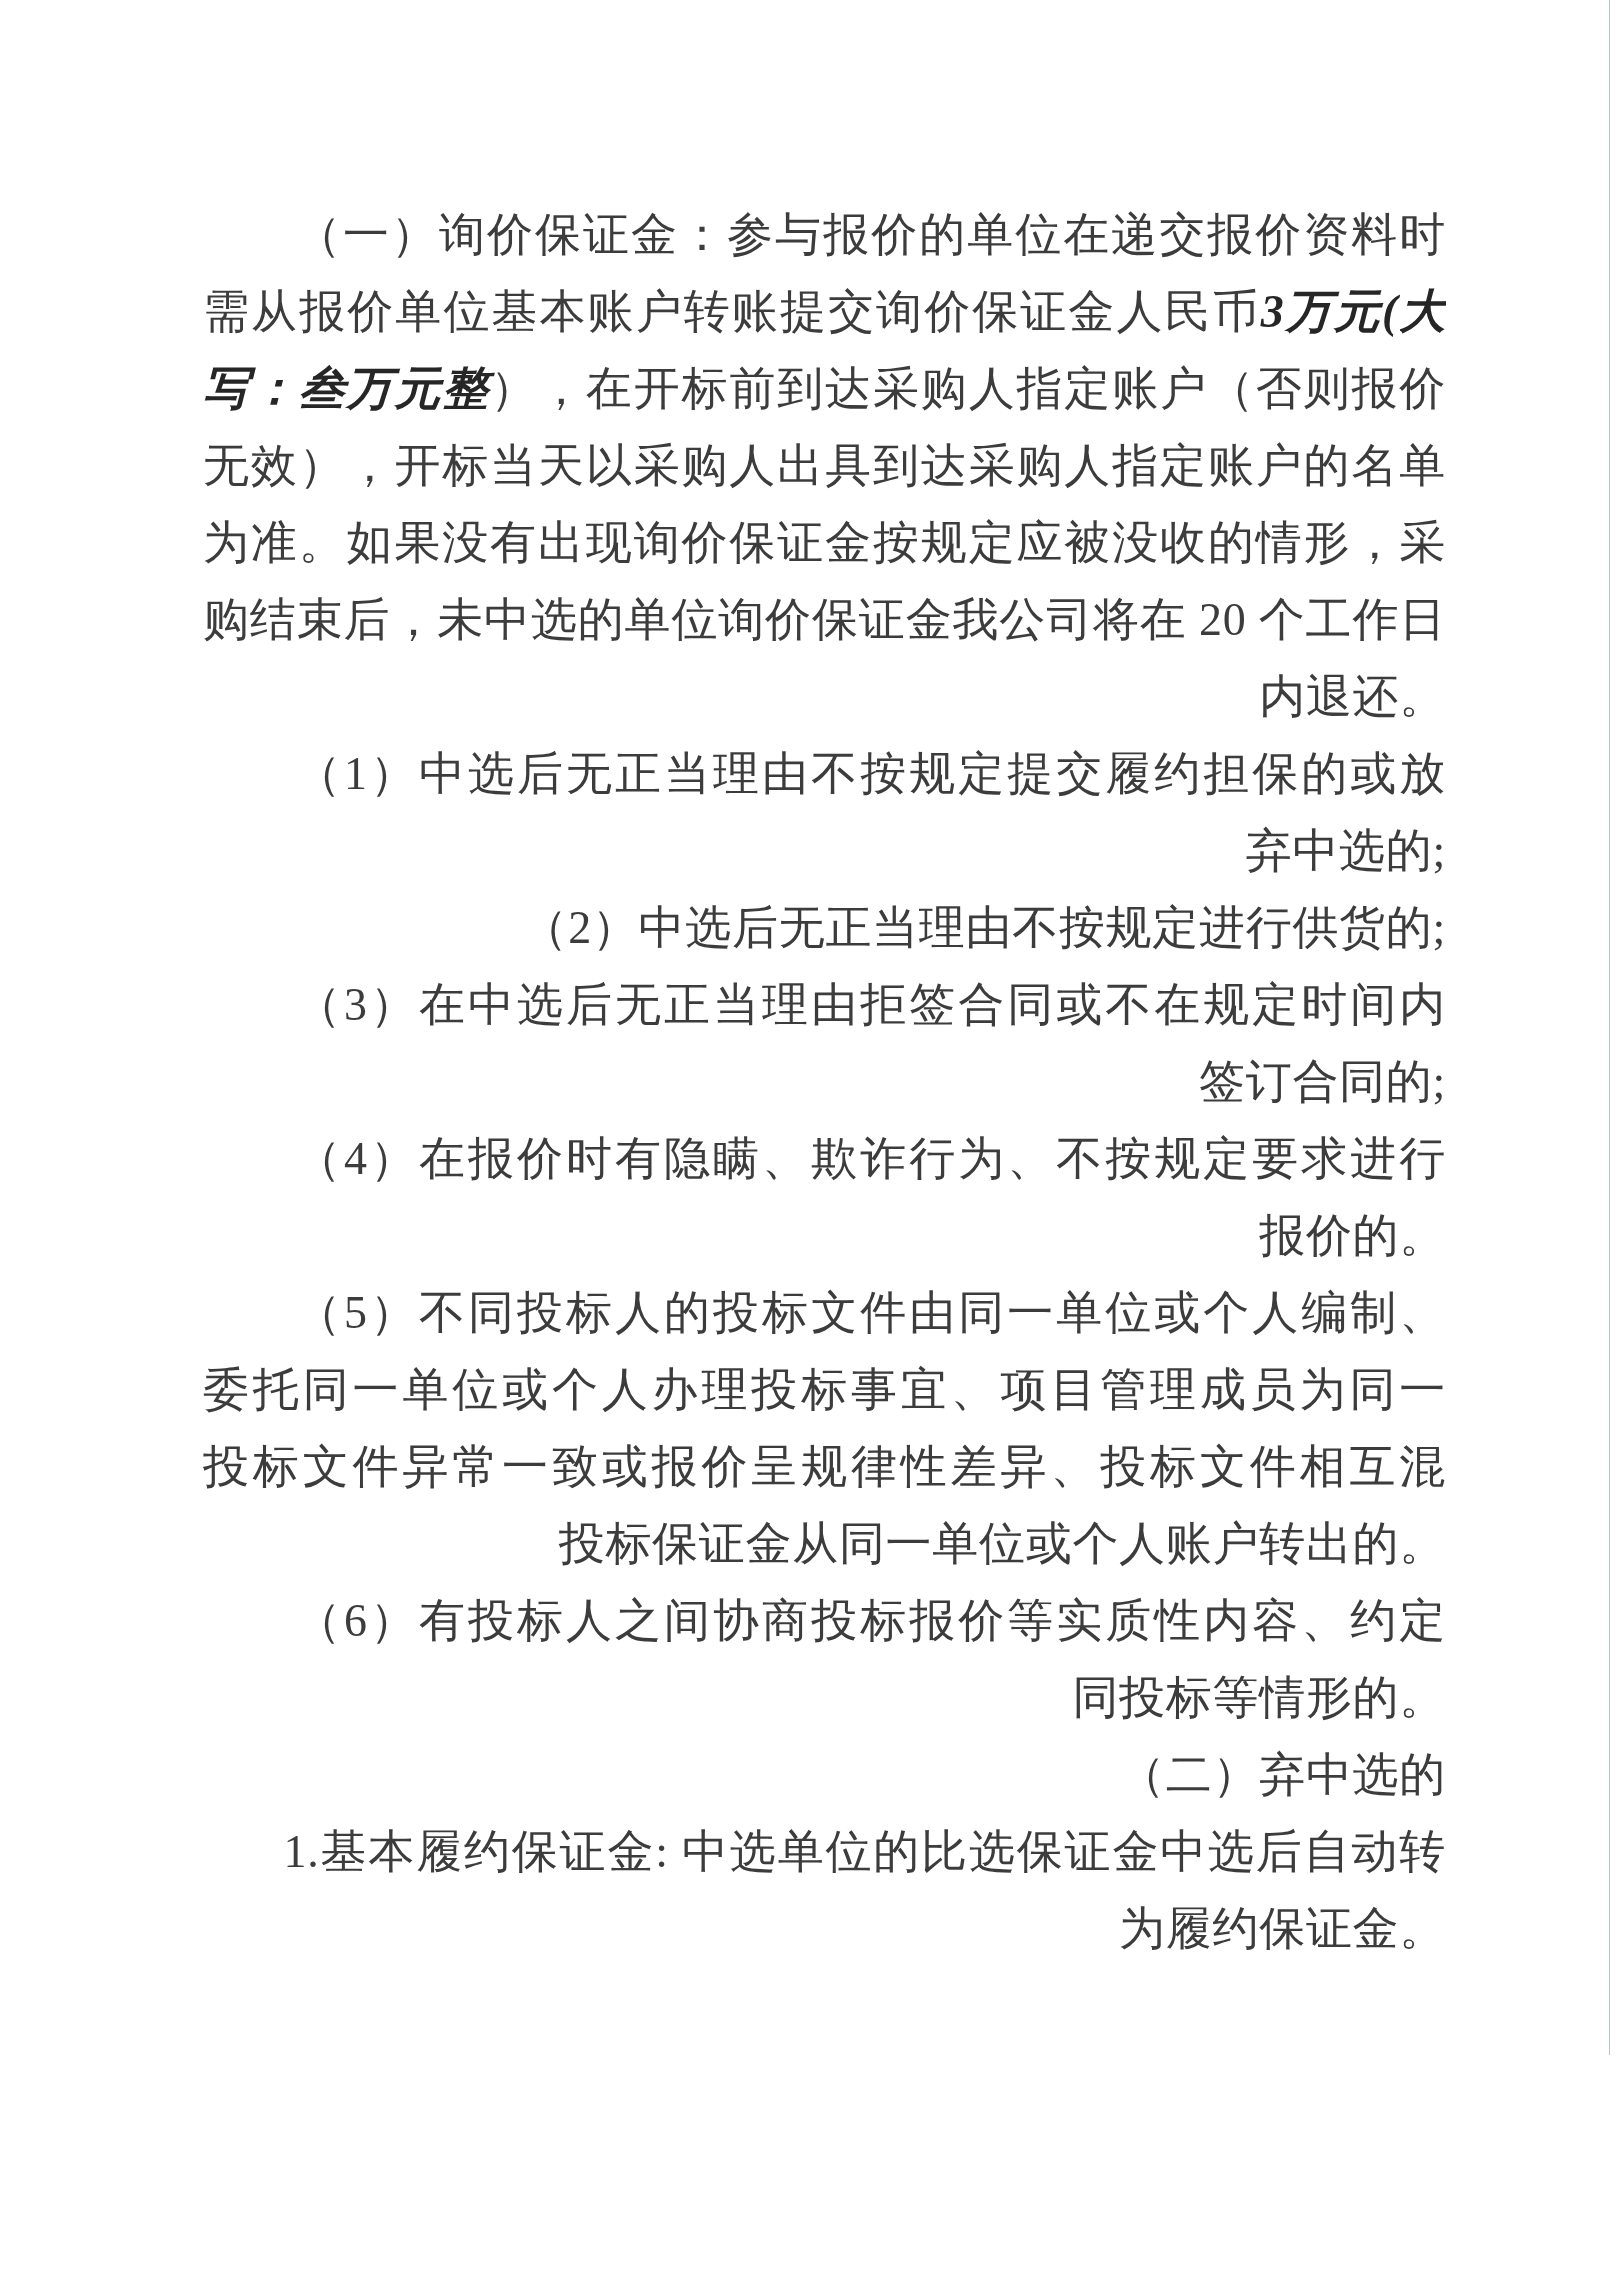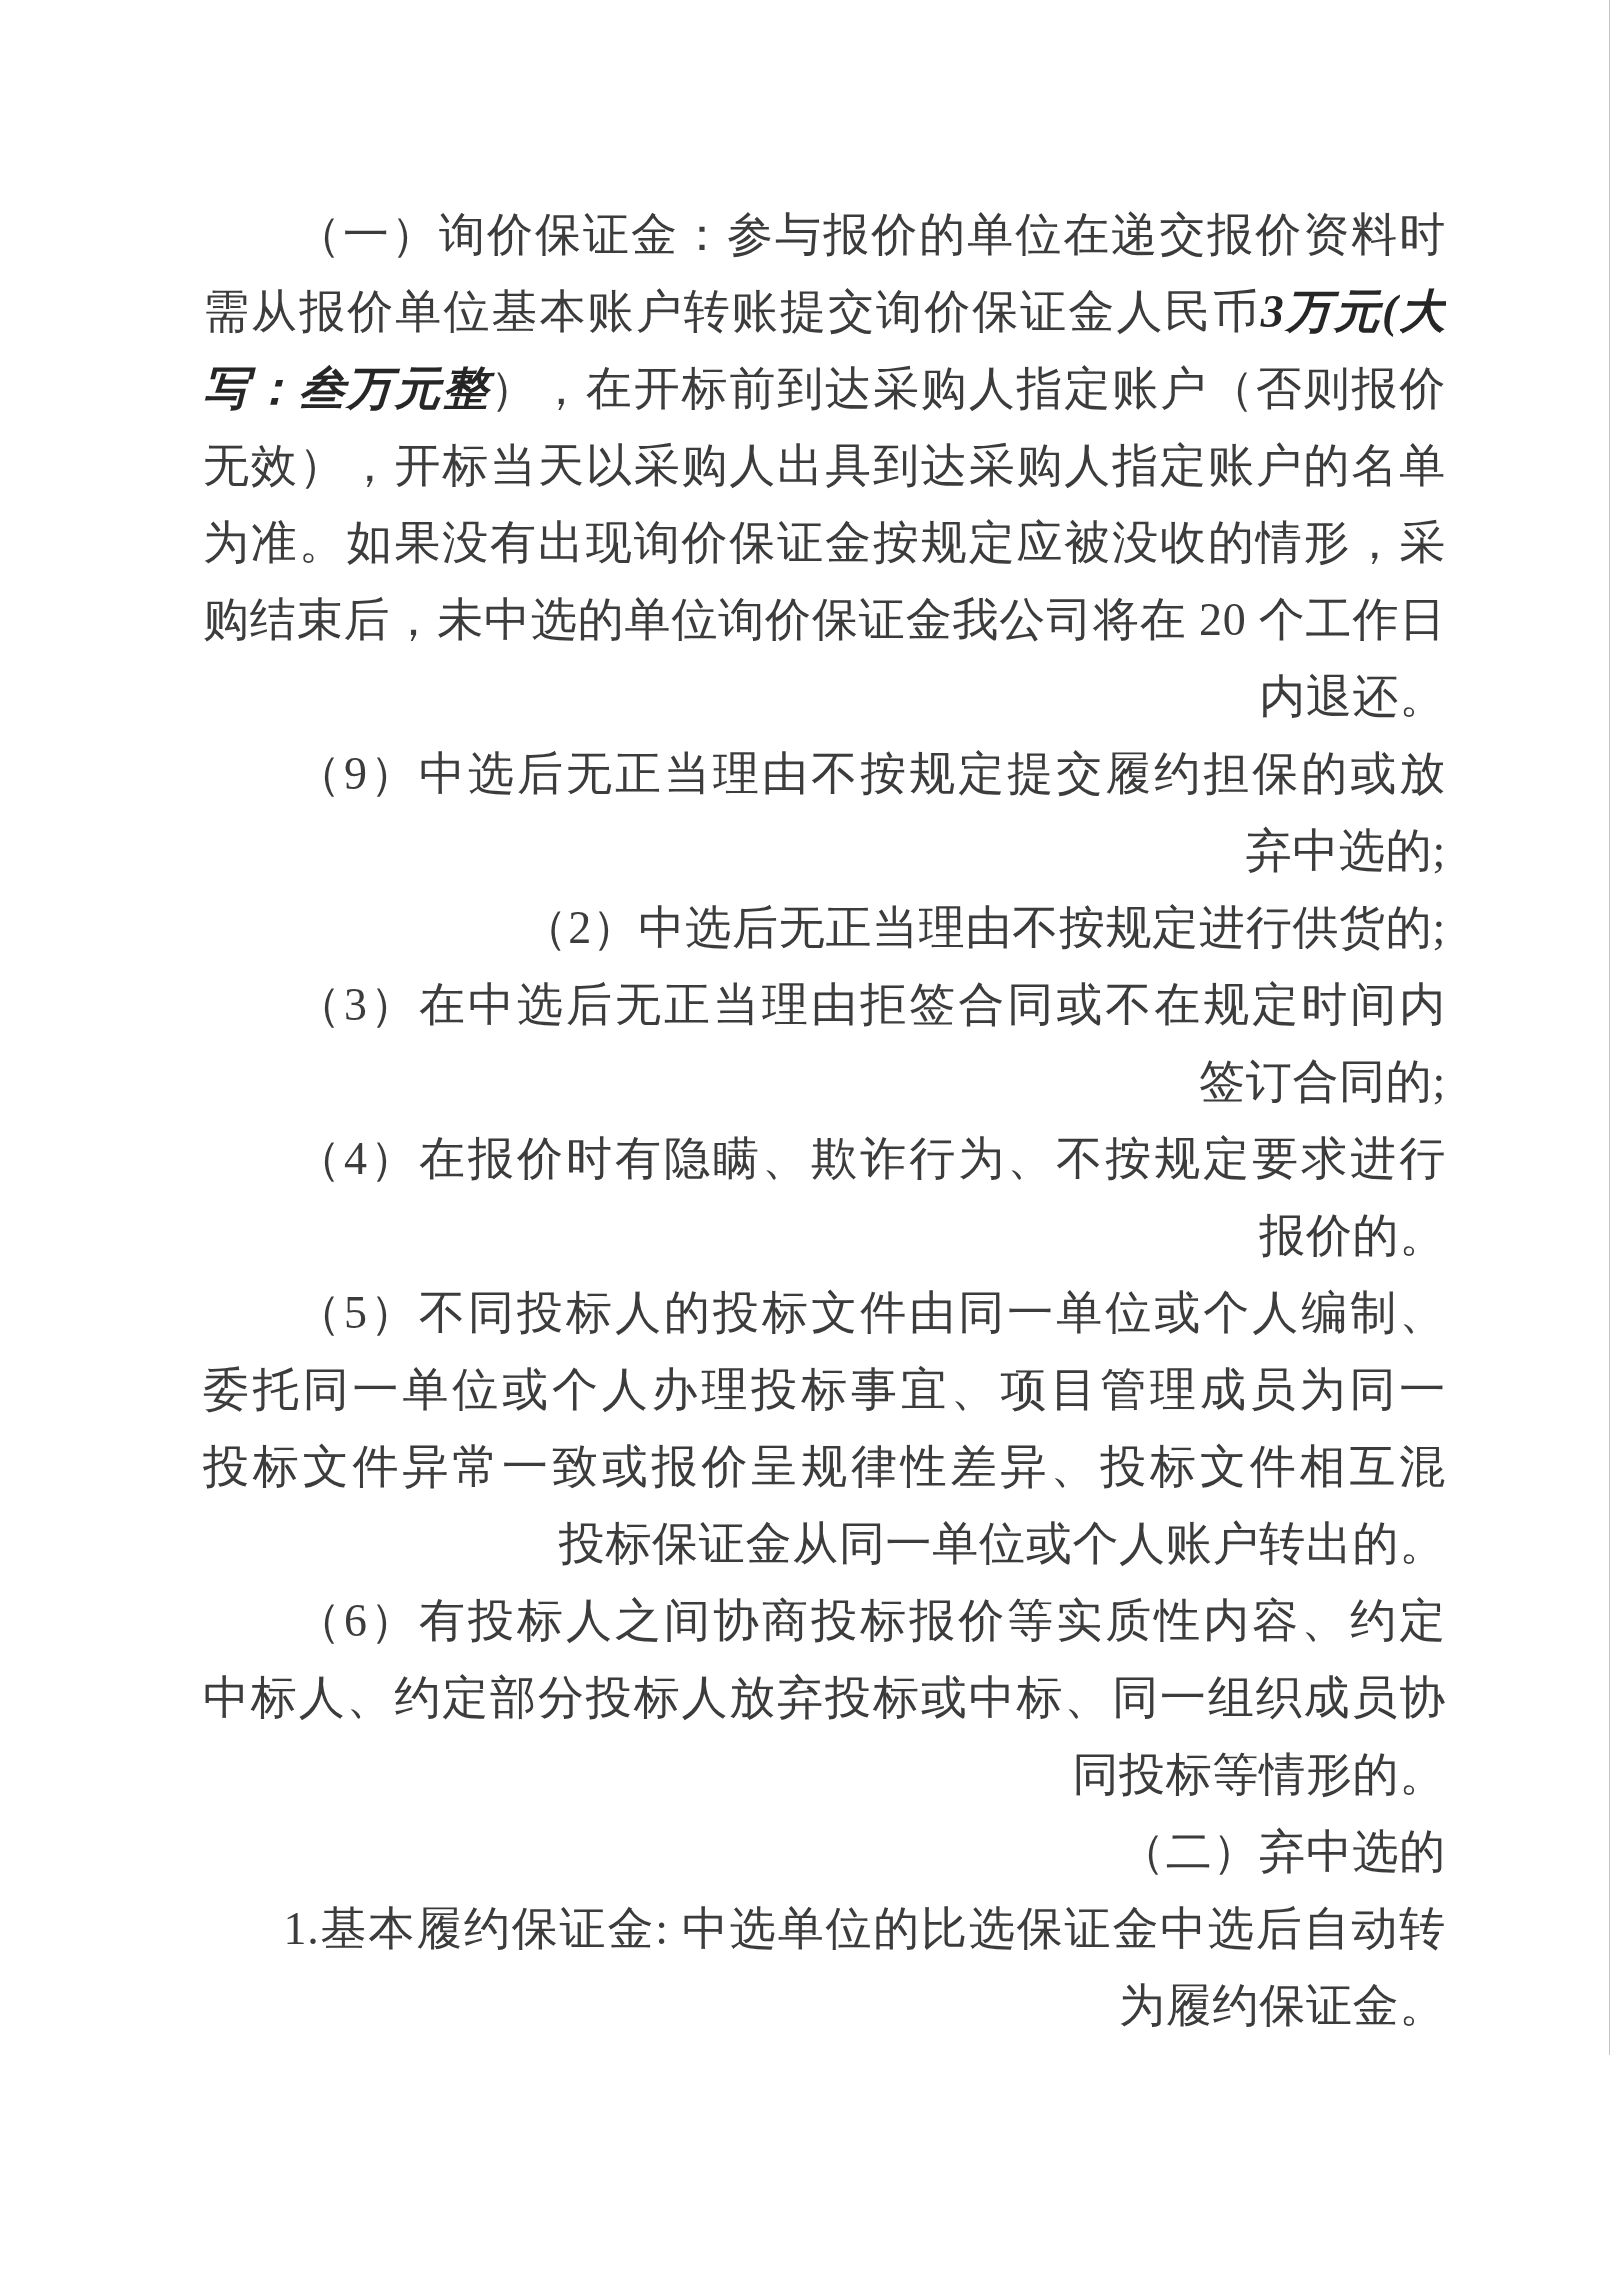--- a/index.html
+++ b/index.html
@@ -65,33 +65,32 @@
 
 <div class="page">
   <div class="text-block">
       <div class="line just" style="text-indent: 2em;"><span class="seg">（一）询价保证金：参与报价的单位在递交报价资料时</span></div>
       <div class="line just"><span class="seg">需从报价单位基本账户转账提交询价保证金人民币</span><span class="seg bold">3万元(大</span></div>
       <div class="line just"><span class="seg bold">写：叁万元整</span><span class="seg">），在开标前到达采购人指定账户（否则报价</span></div>
       <div class="line just"><span class="seg">无效），开标当天以采购人出具到达采购人指定账户的名单</span></div>
       <div class="line just"><span class="seg">为准。如果没有出现询价保证金按规定应被没收的情形，采</span></div>
       <div class="line just"><span class="seg">购结束后，未中选的单位询价保证金我公司将在 20 个工作日</span></div>
       <div class="line"><span class="seg">内退还。</span></div>
-      <div class="line just" style="text-indent: 2em;"><span class="seg">（9）中选后无正当理由不按规定提交履约担保的或放</span></div>
+      <div class="line just" style="text-indent: 2em;"><span class="seg">（1）中选后无正当理由不按规定提交履约担保的或放</span></div>
       <div class="line"><span class="seg">弃中选的;</span></div>
       <div class="line" style="text-indent: 2em;"><span class="seg">（2）中选后无正当理由不按规定进行供货的;</span></div>
       <div class="line just" style="text-indent: 2em;"><span class="seg">（3）在中选后无正当理由拒签合同或不在规定时间内</span></div>
       <div class="line"><span class="seg">签订合同的;</span></div>
       <div class="line just" style="text-indent: 2em;"><span class="seg">（4）在报价时有隐瞒、欺诈行为、不按规定要求进行</span></div>
       <div class="line"><span class="seg">报价的。</span></div>
       <div class="line just" style="text-indent: 2em;"><span class="seg">（5）不同投标人的投标文件由同一单位或个人编制、</span></div>
       <div class="line just"><span class="seg">委托同一单位或个人办理投标事宜、项目管理成员为同一人、</span></div>
       <div class="line just"><span class="seg">投标文件异常一致或报价呈规律性差异、投标文件相互混装、</span></div>
       <div class="line"><span class="seg">投标保证金从同一单位或个人账户转出的。</span></div>
       <div class="line just" style="text-indent: 2em;"><span class="seg">（6）有投标人之间协商投标报价等实质性内容、约定</span></div>
-      <div class="line just"><span class="seg">中标人、约定部分投标人放弃投标或中标、同一组织成员协</span></div>
       <div class="line"><span class="seg">同投标等情形的。</span></div>
       <div class="line" style="text-indent: 1.1em;"><span class="seg">（二）弃中选的</span></div>
       <div class="line just" style="text-indent: 1.75em;"><span class="seg">1.基本履约保证金: 中选单位的比选保证金中选后自动转</span></div>
       <div class="line"><span class="seg">为履约保证金。</span></div>
     </div>
   <div class="page-number">5</div>
   <div class="scan-edge"></div>
 </div>
 
 

